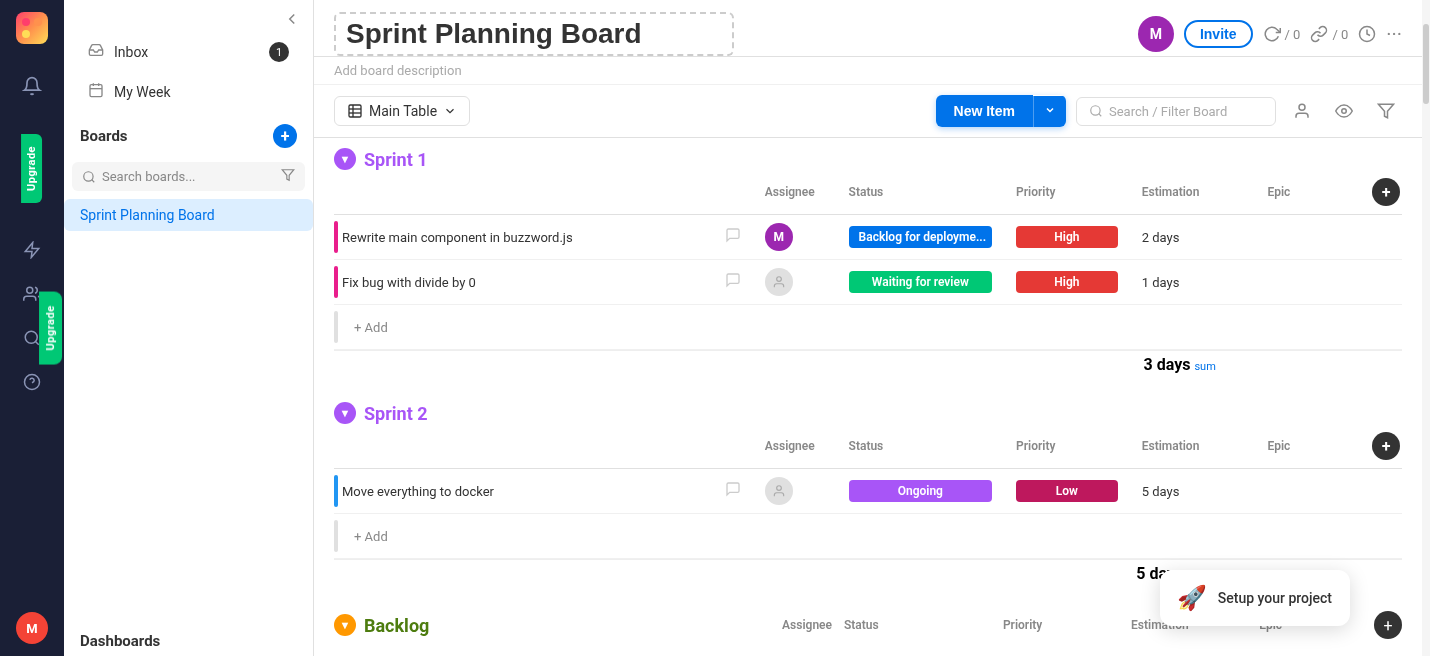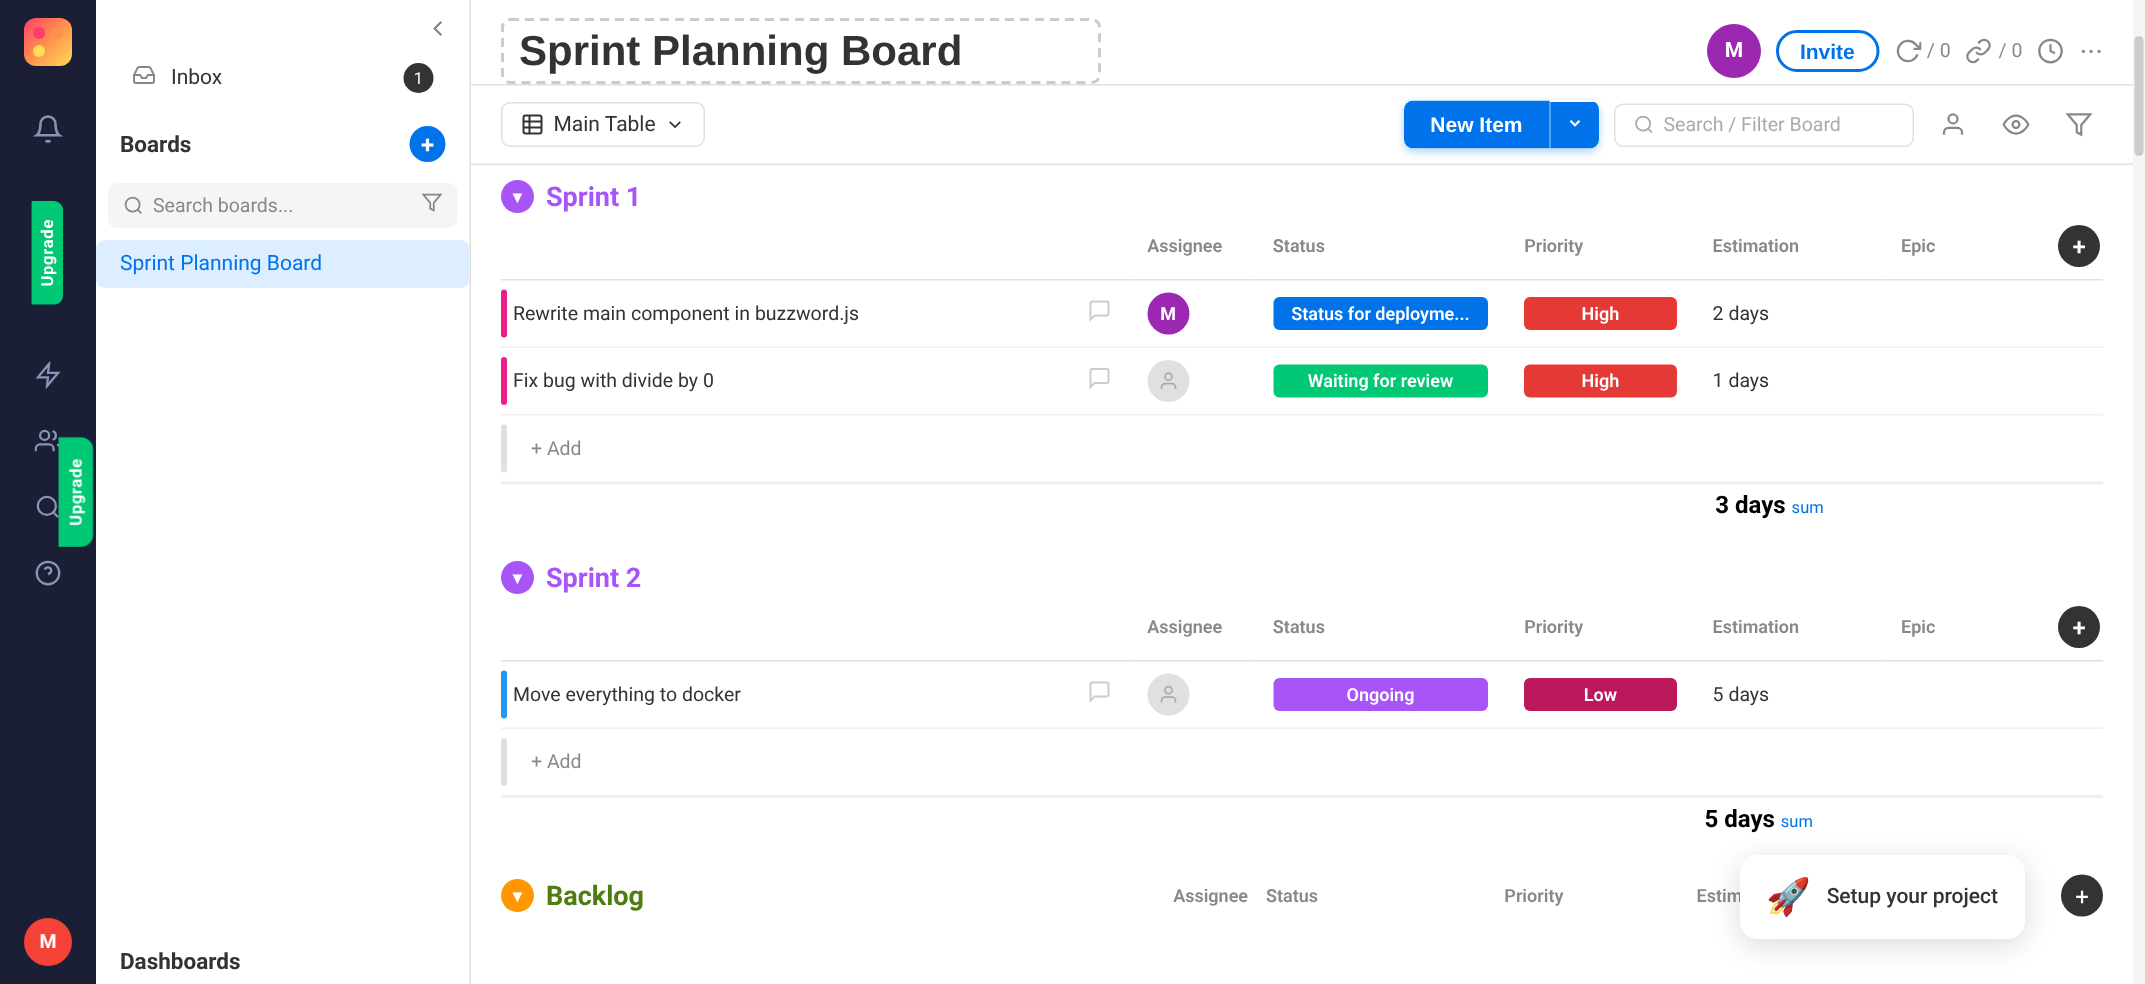--- a/index.html
+++ b/index.html
@@ -496,20 +496,31 @@
     <span class="nav-icon">
       <svg width="16" height="16" viewBox="0 0 24 24" fill="none" stroke="currentColor" stroke-width="2">
         <polyline points="22 12 16 12 14 15 10 15 8 12 2 12"></polyline>
         <path d="M5.45 5.11L2 12v6a2 2 0 0 0 2 2h16a2 2 0 0 0 2-2v-6l-3.45-6.89A2 2 0 0 0 16.76 4H7.24a2 2 0 0 0-1.79 1.11z"></path>
       </svg>
     </span>
     <span>Inbox</span>
     <div class="count-badge">1</div>
   </div>
 
+  <div class="sidebar-nav-item">
+    <span class="nav-icon">
+      <svg width="16" height="16" viewBox="0 0 24 24" fill="none" stroke="currentColor" stroke-width="2">
+        <rect x="3" y="4" width="18" height="18" rx="2" ry="2"></rect>
+        <line x1="16" y1="2" x2="16" y2="6"></line>
+        <line x1="8" y1="2" x2="8" y2="6"></line>
+        <line x1="3" y1="10" x2="21" y2="10"></line>
+      </svg>
+    </span>
+    <span>My Week</span>
+  </div>
 
   <div class="sidebar-section">
     <div class="sidebar-section-header">
       <span>Boards</span>
       <div class="add-board-btn">+</div>
     </div>
   </div>
 
   <div class="search-boards">
     <svg width="14" height="14" viewBox="0 0 24 24" fill="none" stroke="#888" stroke-width="2">
@@ -557,20 +568,23 @@
       <div class="header-action">
         <svg width="18" height="18" viewBox="0 0 24 24" fill="none" stroke="currentColor" stroke-width="2">
           <circle cx="12" cy="12" r="10"></circle>
           <polyline points="12 6 12 12 16 14"></polyline>
         </svg>
       </div>
       <div class="more-btn">···</div>
     </div>
   </div>
 
+  <div class="board-description">
+    <span>Add board description</span>
+  </div>
 
   <div class="toolbar">
     <div class="view-selector">
       <svg width="16" height="16" viewBox="0 0 24 24" fill="none" stroke="currentColor" stroke-width="2">
         <rect x="3" y="3" width="18" height="18" rx="2" ry="2"></rect>
         <line x1="3" y1="9" x2="21" y2="9"></line>
         <line x1="3" y1="15" x2="21" y2="15"></line>
         <line x1="9" y1="3" x2="9" y2="21"></line>
       </svg>
       <span>Main Table</span>
@@ -647,21 +661,21 @@
                   <svg width="16" height="16" viewBox="0 0 24 24" fill="none" stroke="currentColor" stroke-width="2">
                     <path d="M21 15a2 2 0 0 1-2 2H7l-4 4V5a2 2 0 0 1 2-2h14a2 2 0 0 1 2 2z"></path>
                   </svg>
                 </div>
               </div>
             </td>
             <td>
               <div class="assignee-avatar purple">M</div>
             </td>
             <td>
-              <div class="status-badge status-waiting-deploy">Status for deployme...</div>
+              <div class="status-badge status-waiting-deploy">Backlog for deployme...</div>
             </td>
             <td>
               <div class="priority-badge priority-high">High</div>
             </td>
             <td>2 days</td>
             <td></td>
             <td></td>
           </tr>
 
           <tr class="task-row">

